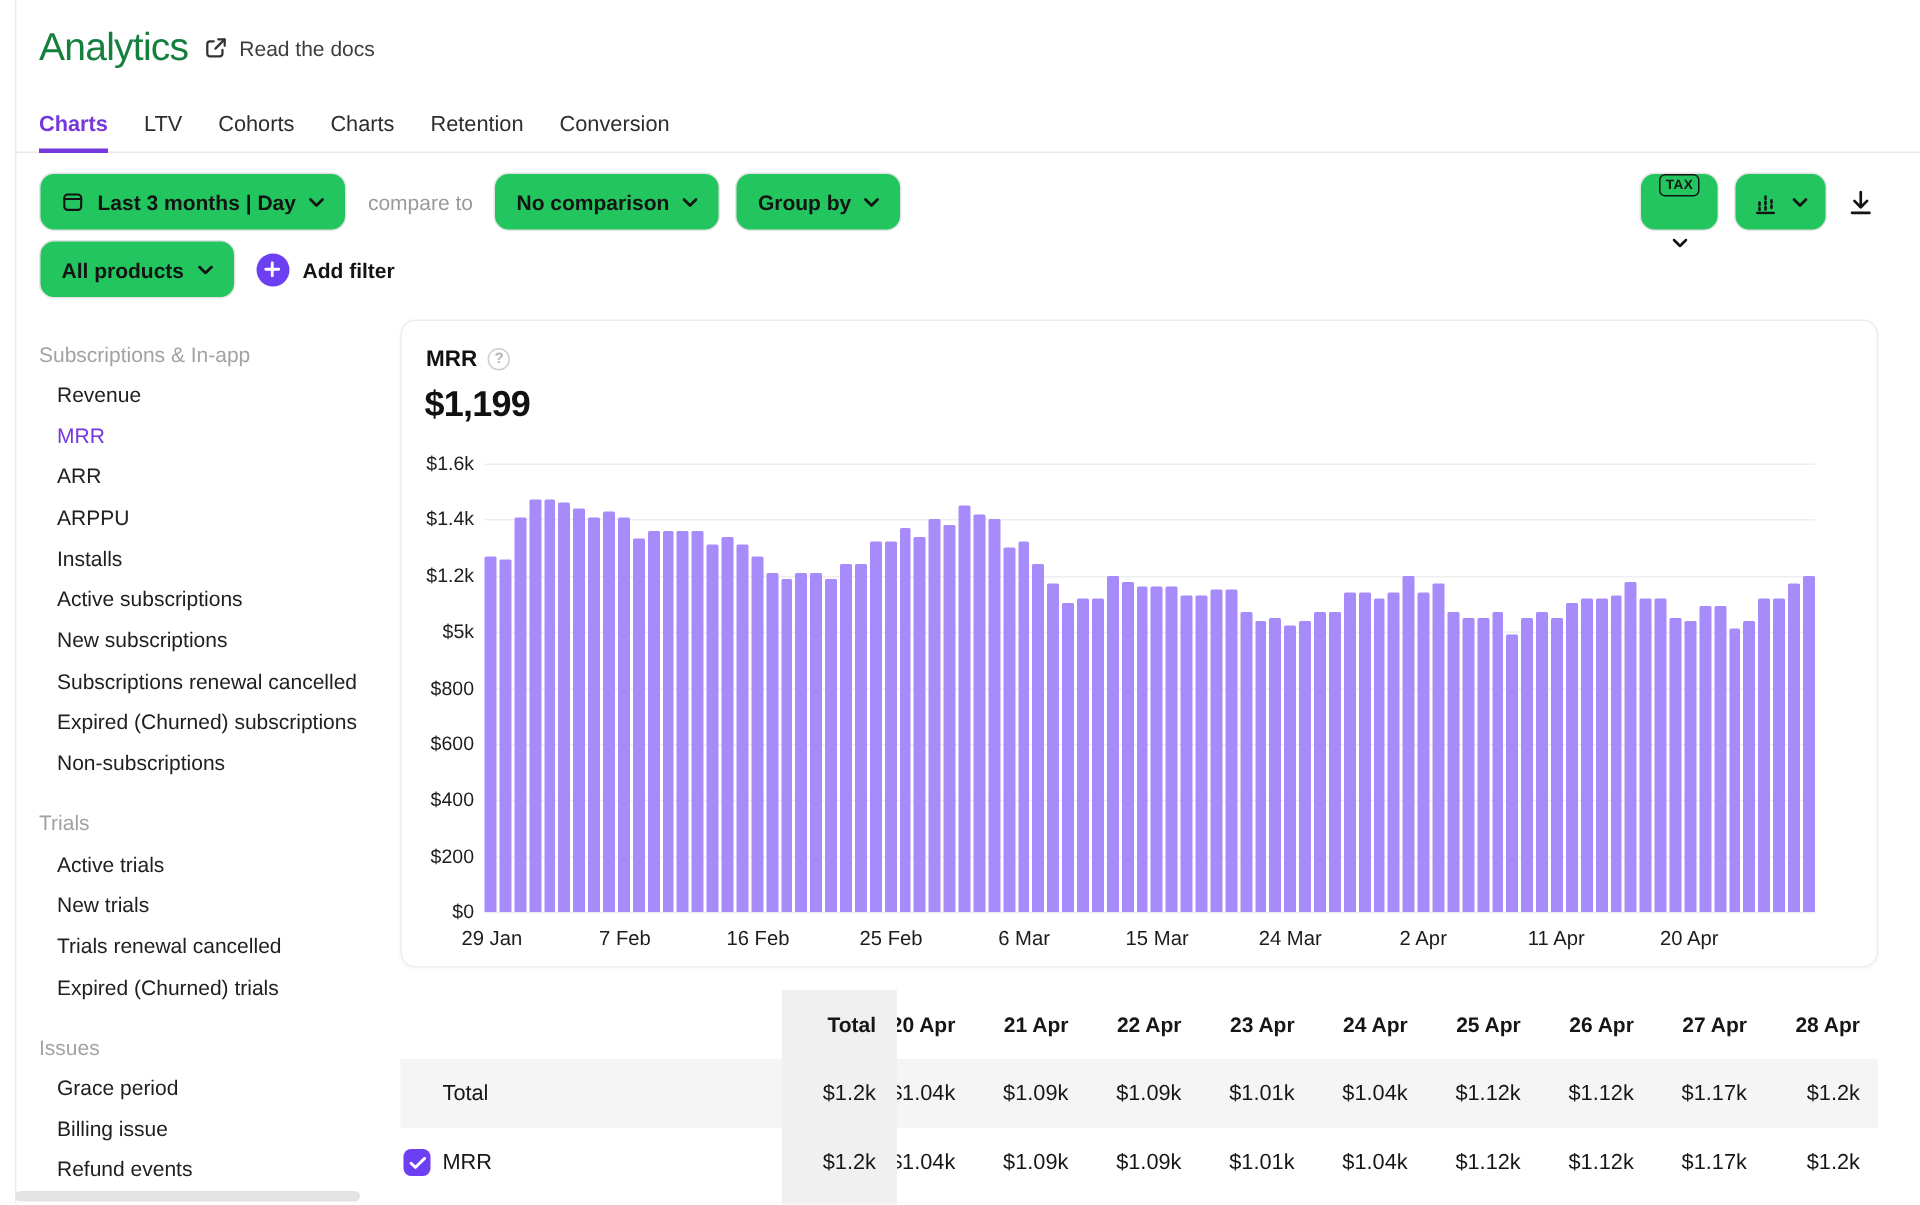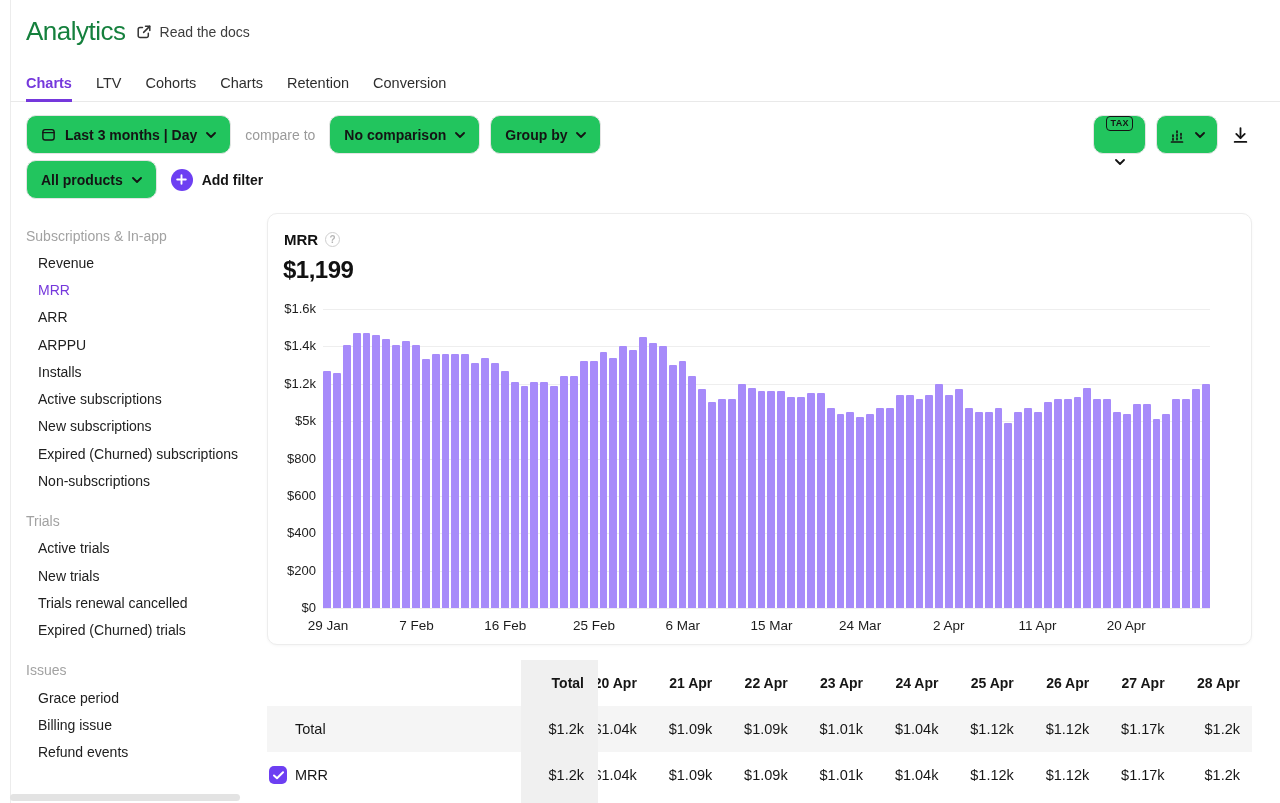--- a/index.html
+++ b/index.html
@@ -199,20 +199,21 @@
 <div class="sidebar">
     <div class="sb-section">
       <div class="sb-title">Subscriptions &amp; In-app</div>
       <div class="sb-item">Revenue</div>
       <div class="sb-item active">MRR</div>
       <div class="sb-item">ARR</div>
       <div class="sb-item">ARPPU</div>
       <div class="sb-item">Installs</div>
       <div class="sb-item">Active subscriptions</div>
       <div class="sb-item">New subscriptions</div>
+      <div class="sb-item">Subscriptions renewal cancelled</div>
       <div class="sb-item">Expired (Churned) subscriptions</div>
       <div class="sb-item">Non-subscriptions</div>
     </div>
     <div class="sb-section">
       <div class="sb-title">Trials</div>
       <div class="sb-item">Active trials</div>
       <div class="sb-item">New trials</div>
       <div class="sb-item">Trials renewal cancelled</div>
       <div class="sb-item">Expired (Churned) trials</div>
     </div>

